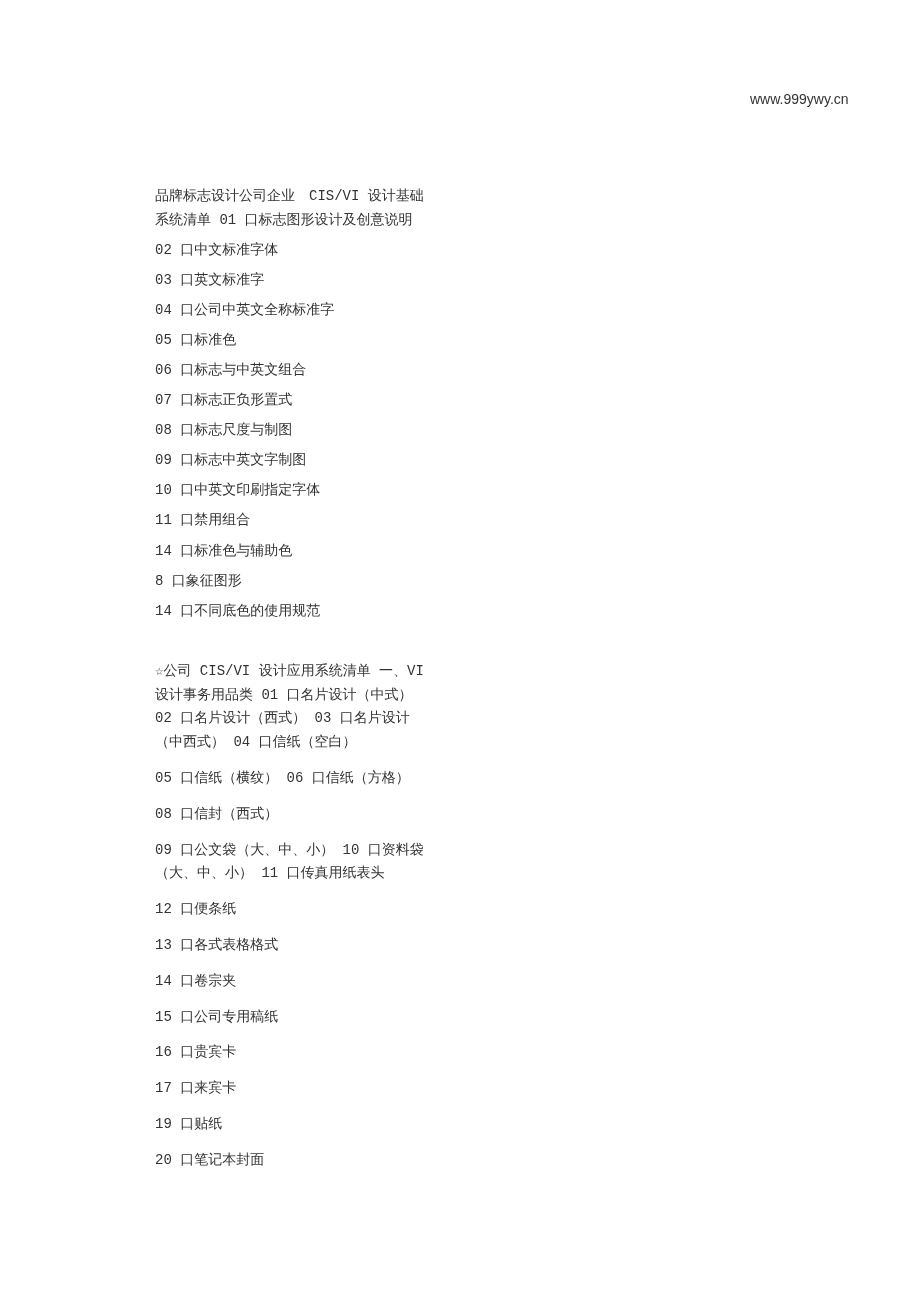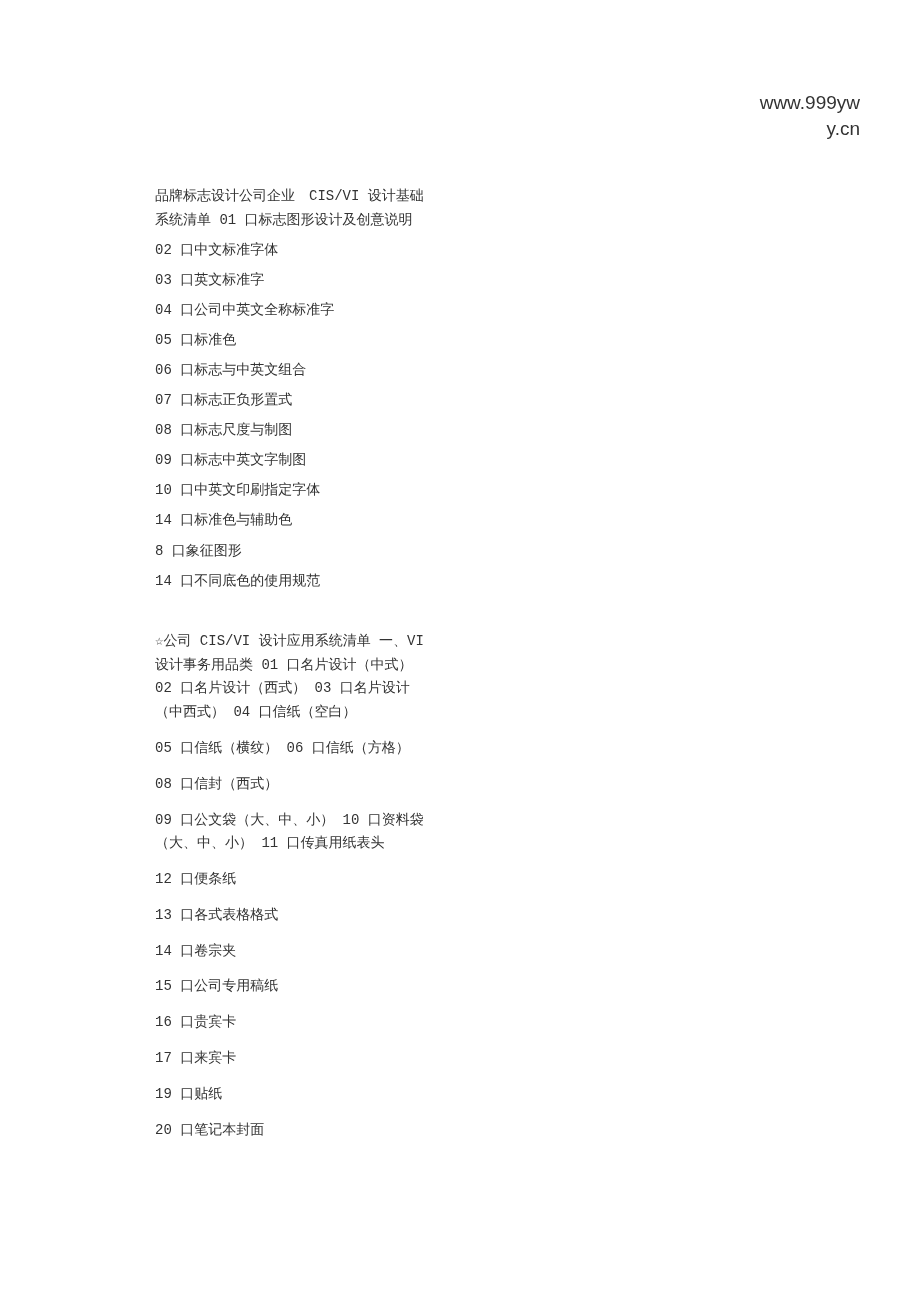--- a/index.html
+++ b/index.html
@@ -10,24 +10,23 @@
     width: 920px;
     height: 1303px;
     position: relative;
     color: #333;
   }
   .header {
     position: absolute;
     top: 90px;
     right: 60px;
     width: 110px;
-    font-size: 19px;
+    font-size: 14px;
     line-height: 1.35;
     word-break: break-all;
-    text-align: right;
   }
   .content {
     position: absolute;
     top: 185px;
     left: 155px;
     width: 280px;
     font-size: 14px;
     line-height: 1.5;
     font-family: Liberation Mono, monospace;
   }
@@ -64,20 +63,21 @@
   <div class="list">
     <div class="list-item">02 口中文标准字体</div>
     <div class="list-item">03 口英文标准字</div>
     <div class="list-item">04 口公司中英文全称标准字</div>
     <div class="list-item">05 口标准色</div>
     <div class="list-item">06 口标志与中英文组合</div>
     <div class="list-item">07 口标志正负形置式</div>
     <div class="list-item">08 口标志尺度与制图</div>
     <div class="list-item">09 口标志中英文字制图</div>
     <div class="list-item">10 口中英文印刷指定字体</div>
+    <div class="list-item">11 口禁用组合</div>
     <div class="list-item">14 口标准色与辅助色</div>
     <div class="list-item">8 口象征图形</div>
     <div class="list-item">14 口不同底色的使用规范</div>
   </div>
 
   <div class="gap"></div>
 
   <div class="dense">☆公司 CIS/VI 设计应用系统清单  一、VI 设计事务用品类  01 口名片设计（中式） 02 口名片设计（西式） 03 口名片设计（中西式） 04 口信纸（空白）</div>
   <div class="list">
     <div class="list-item dense">05 口信纸（横纹） 06 口信纸（方格）</div>

